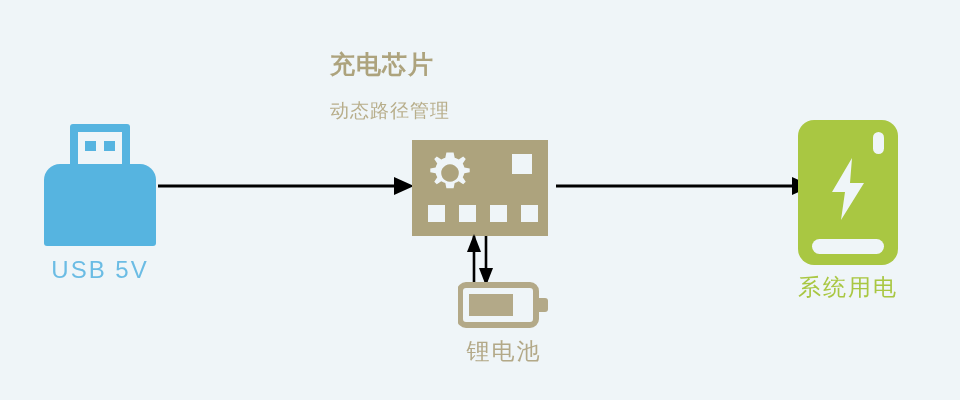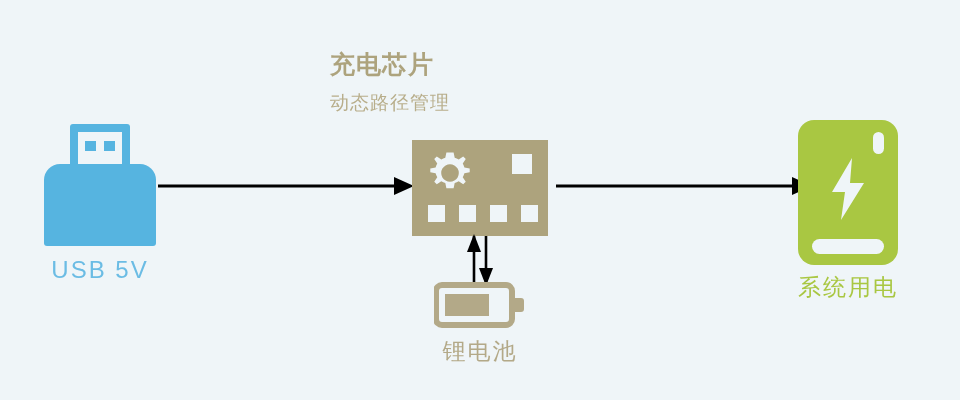--- a/index.html
+++ b/index.html
@@ -33,21 +33,21 @@
     color: #ada37d;
     letter-spacing: 1px;
     line-height: 32px;
   }
   .chip-subtitle {
     font-size: 19px;
     font-weight: normal;
     color: #b8ae8b;
     letter-spacing: 1px;
     line-height: 26px;
-    margin-top: 10px;
+    margin-top: 18px;
   }
 
   
   .node {
     position: absolute;
   }
   .node-label {
     position: absolute;
     width: 220px;
     left: 50%;
@@ -150,21 +150,21 @@
     width: 17px;
     height: 17px;
   }
   .chip-sq.b1 { left: 16px; }
   .chip-sq.b2 { left: 47px; }
   .chip-sq.b3 { left: 78px; }
   .chip-sq.b4 { left: 109px; }
 
   
   #battery-node {
-    left: 420px;
+    left: 444px;
     top: 282px;
     width: 120px;
     height: 90px;
   }
   .battery-icon {
     position: absolute;
     left: 14px;
     top: 0;
     width: 92px;
     height: 46px;

